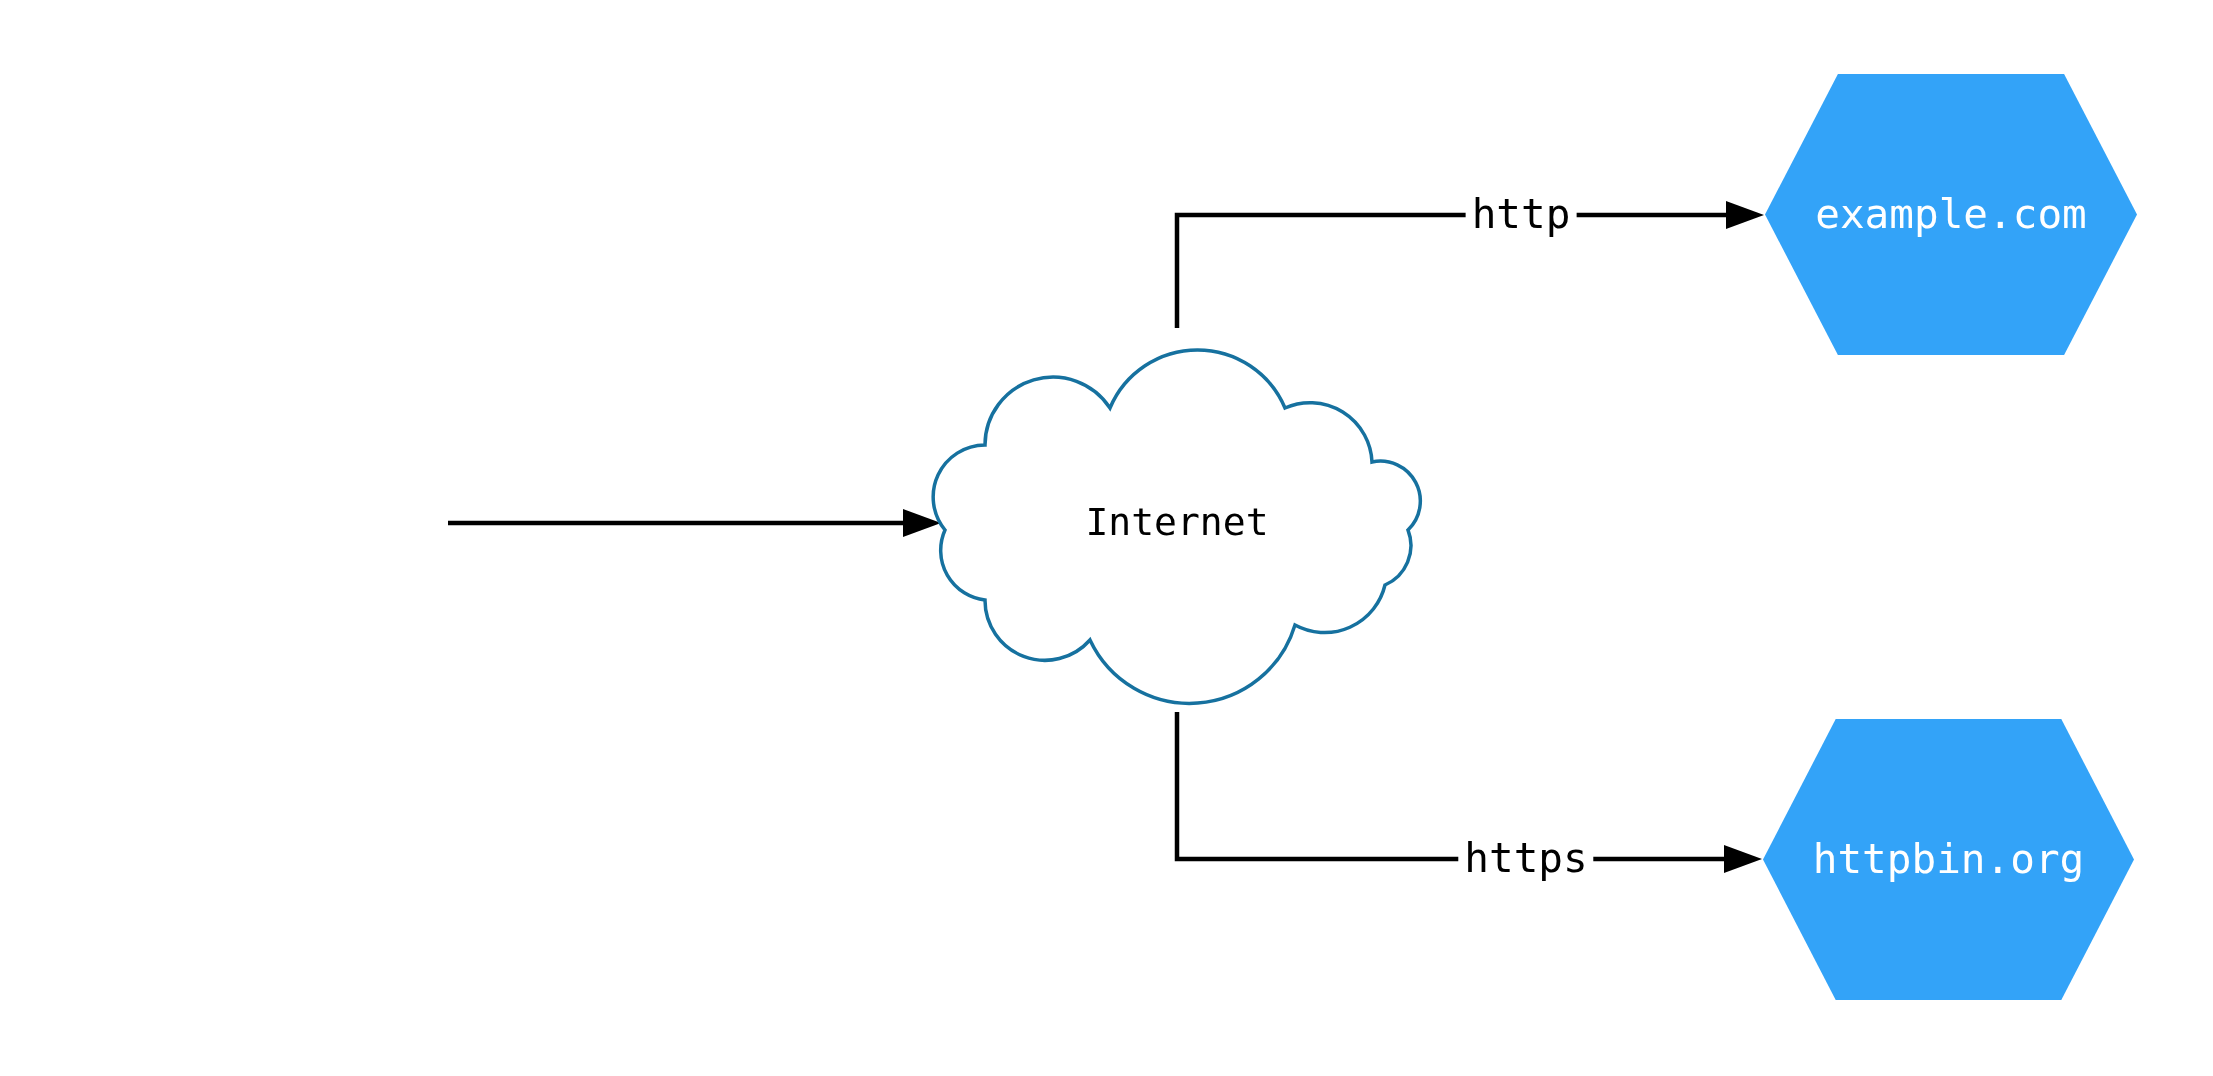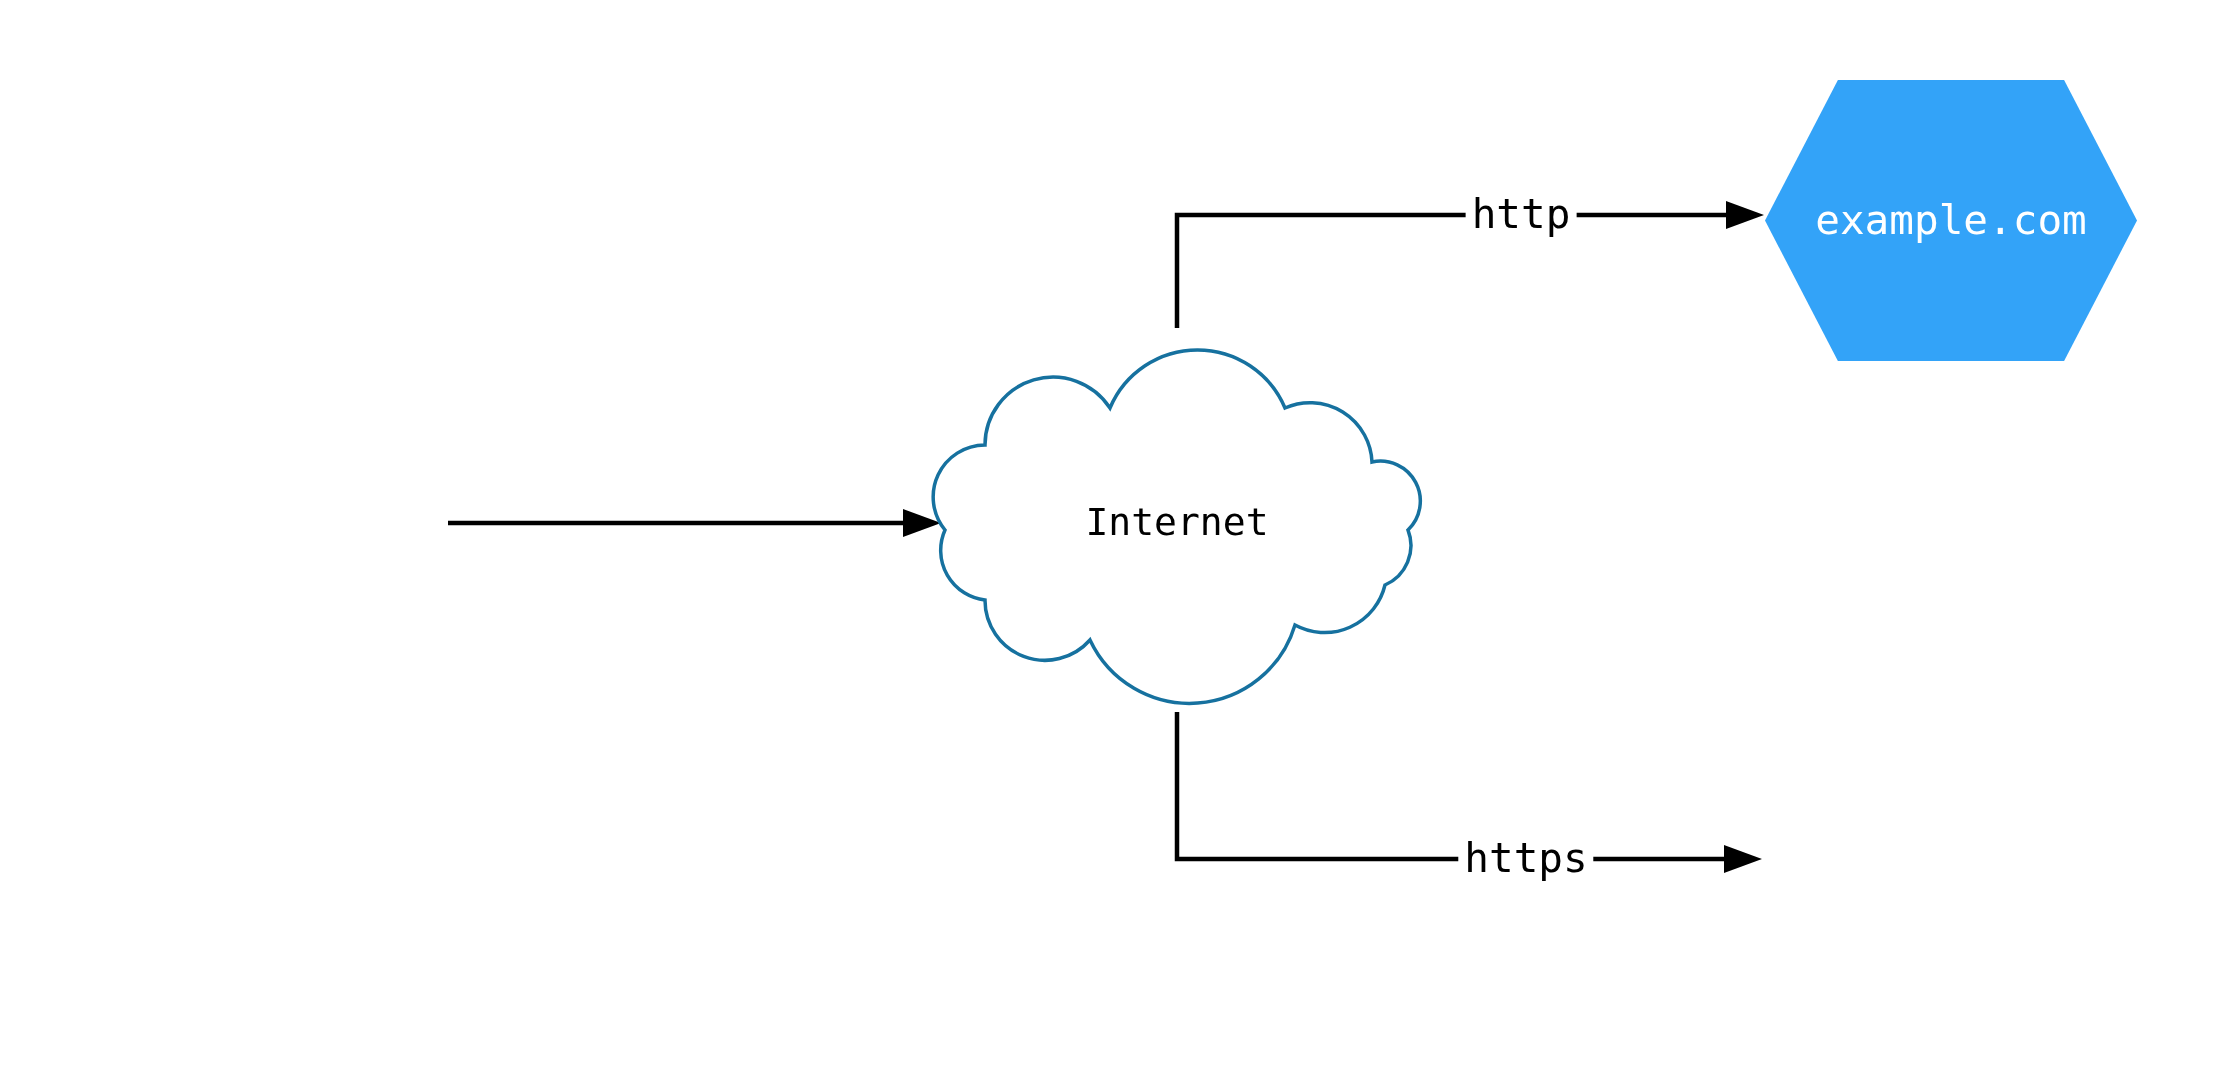--- a/index.html
+++ b/index.html
@@ -40,21 +40,20 @@
     stroke: var(--cloud-stroke);
     stroke-width: 3.5;
   }
   .hexagon {
     position: absolute;
     background: var(--node-fill);
     clip-path: polygon(0% 50%, 19.6% 0%, 80.4% 0%, 100% 50%, 80.4% 100%, 19.6% 100%);
     display: flex;
     align-items: center;
     justify-content: center;
-    margin-top: 6px;
   }
   .hexagon .node-label {
     color: var(--node-text);
     font-size: 41px;
     line-height: 1.28;
     text-align: center;
     white-space: pre-line;
   }
   .cloud-label {
     position: absolute;
@@ -102,20 +101,23 @@
              A 60 60 0 0 1 985 600
              A 50 50 0 0 1 945 530
              Z"></path>
   </svg>
 
 
   <div class="hexagon" style="left:1765px; top:74px; width:372px; height:281px;">
     <span class="node-label">example.com</span>
   </div>
 
+  <div class="hexagon" style="left:1763px; top:719px; width:371px; height:281px;">
+    <span class="node-label">httpbin.org</span>
+  </div>
 
   <div class="cloud-label" style="left:1177px; top:522px;">Internet</div>
 
 
   <div class="edge-label" style="left:1521px; top:215px;text-align:right;">http</div>
 
   <div class="edge-label" style="left:1526px; top:859px;">https</div>
 
 </div>
 

